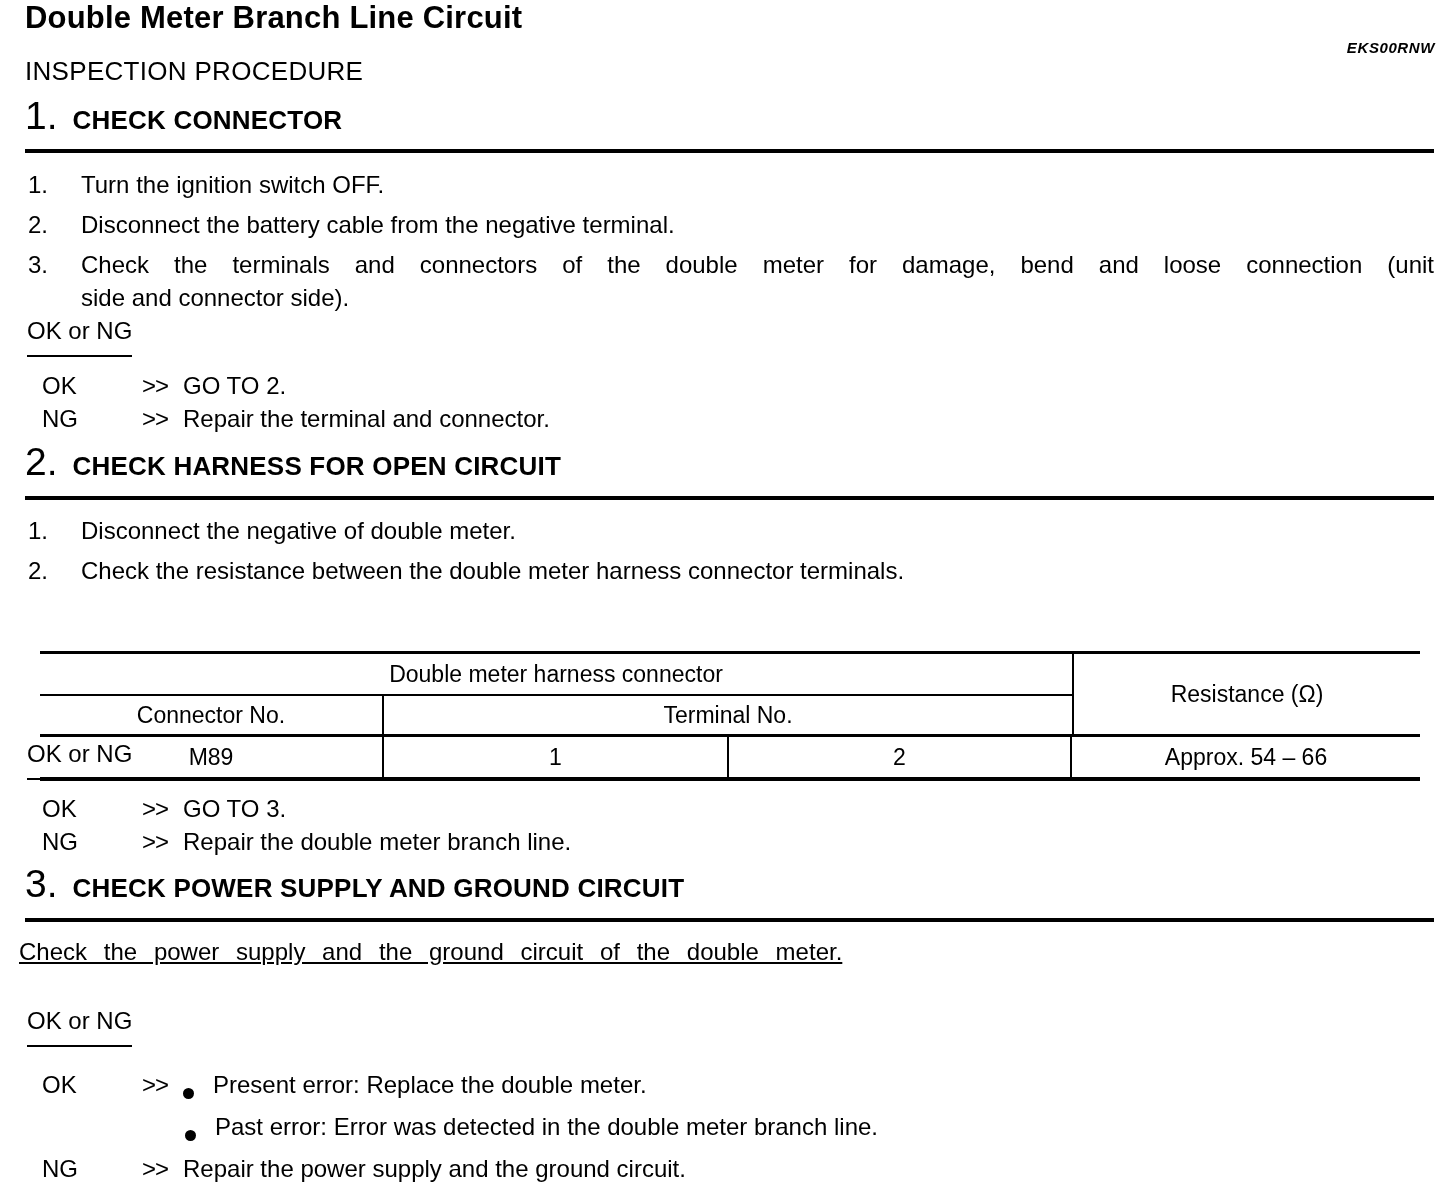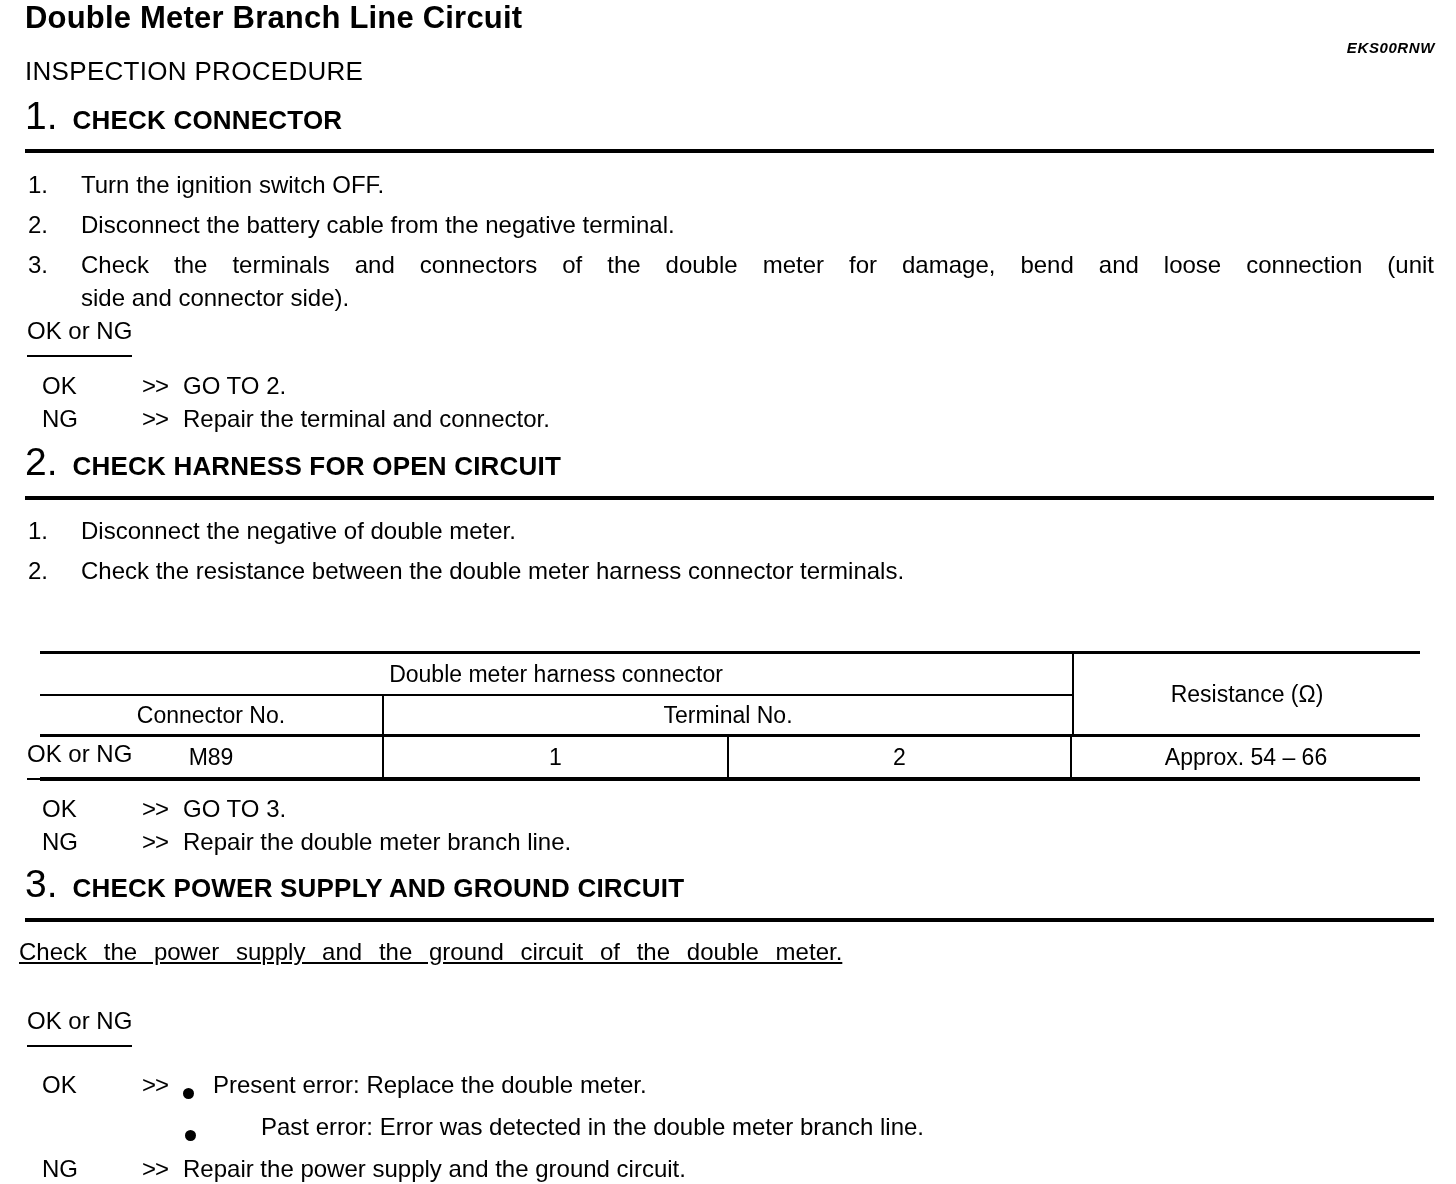--- a/index.html
+++ b/index.html
@@ -40,21 +40,21 @@
   .okng-label {
     display: table; font-size: 24px; line-height: 26px;
     border-bottom: 2px solid #000; padding-bottom: 11px;
   }
   .results { margin-top: 10px; }
   .result-row { display: flex; align-items: flex-end; font-size: 24px; height: 33px; }
   .result-row.tall { height: 42px; }
   .res-label { width: 100px; flex: none; padding-left: 15px; box-sizing: content-box; }
   .res-arrow { width: 41px; flex: none; letter-spacing: -1px; }
   .bullet { width: 11px; height: 11px; background: #000; border-radius: 50%; flex: none; margin-right: 19px; }
-  .indent { padding-left: 158px; gap: 46px; }
+  .indent { padding-left: 158px; }
 
   .body-text {
     position: absolute; left: 19px; top: 938px; width: 1407px;
     font-size: 24px; word-spacing: 0.42em; text-decoration: underline;
   }
 
   .ctable {
     position: absolute; left: 40px; top: 605px; width: 1380px;
     display: grid;
     grid-template-columns: 344px 345px 343px 348px;

